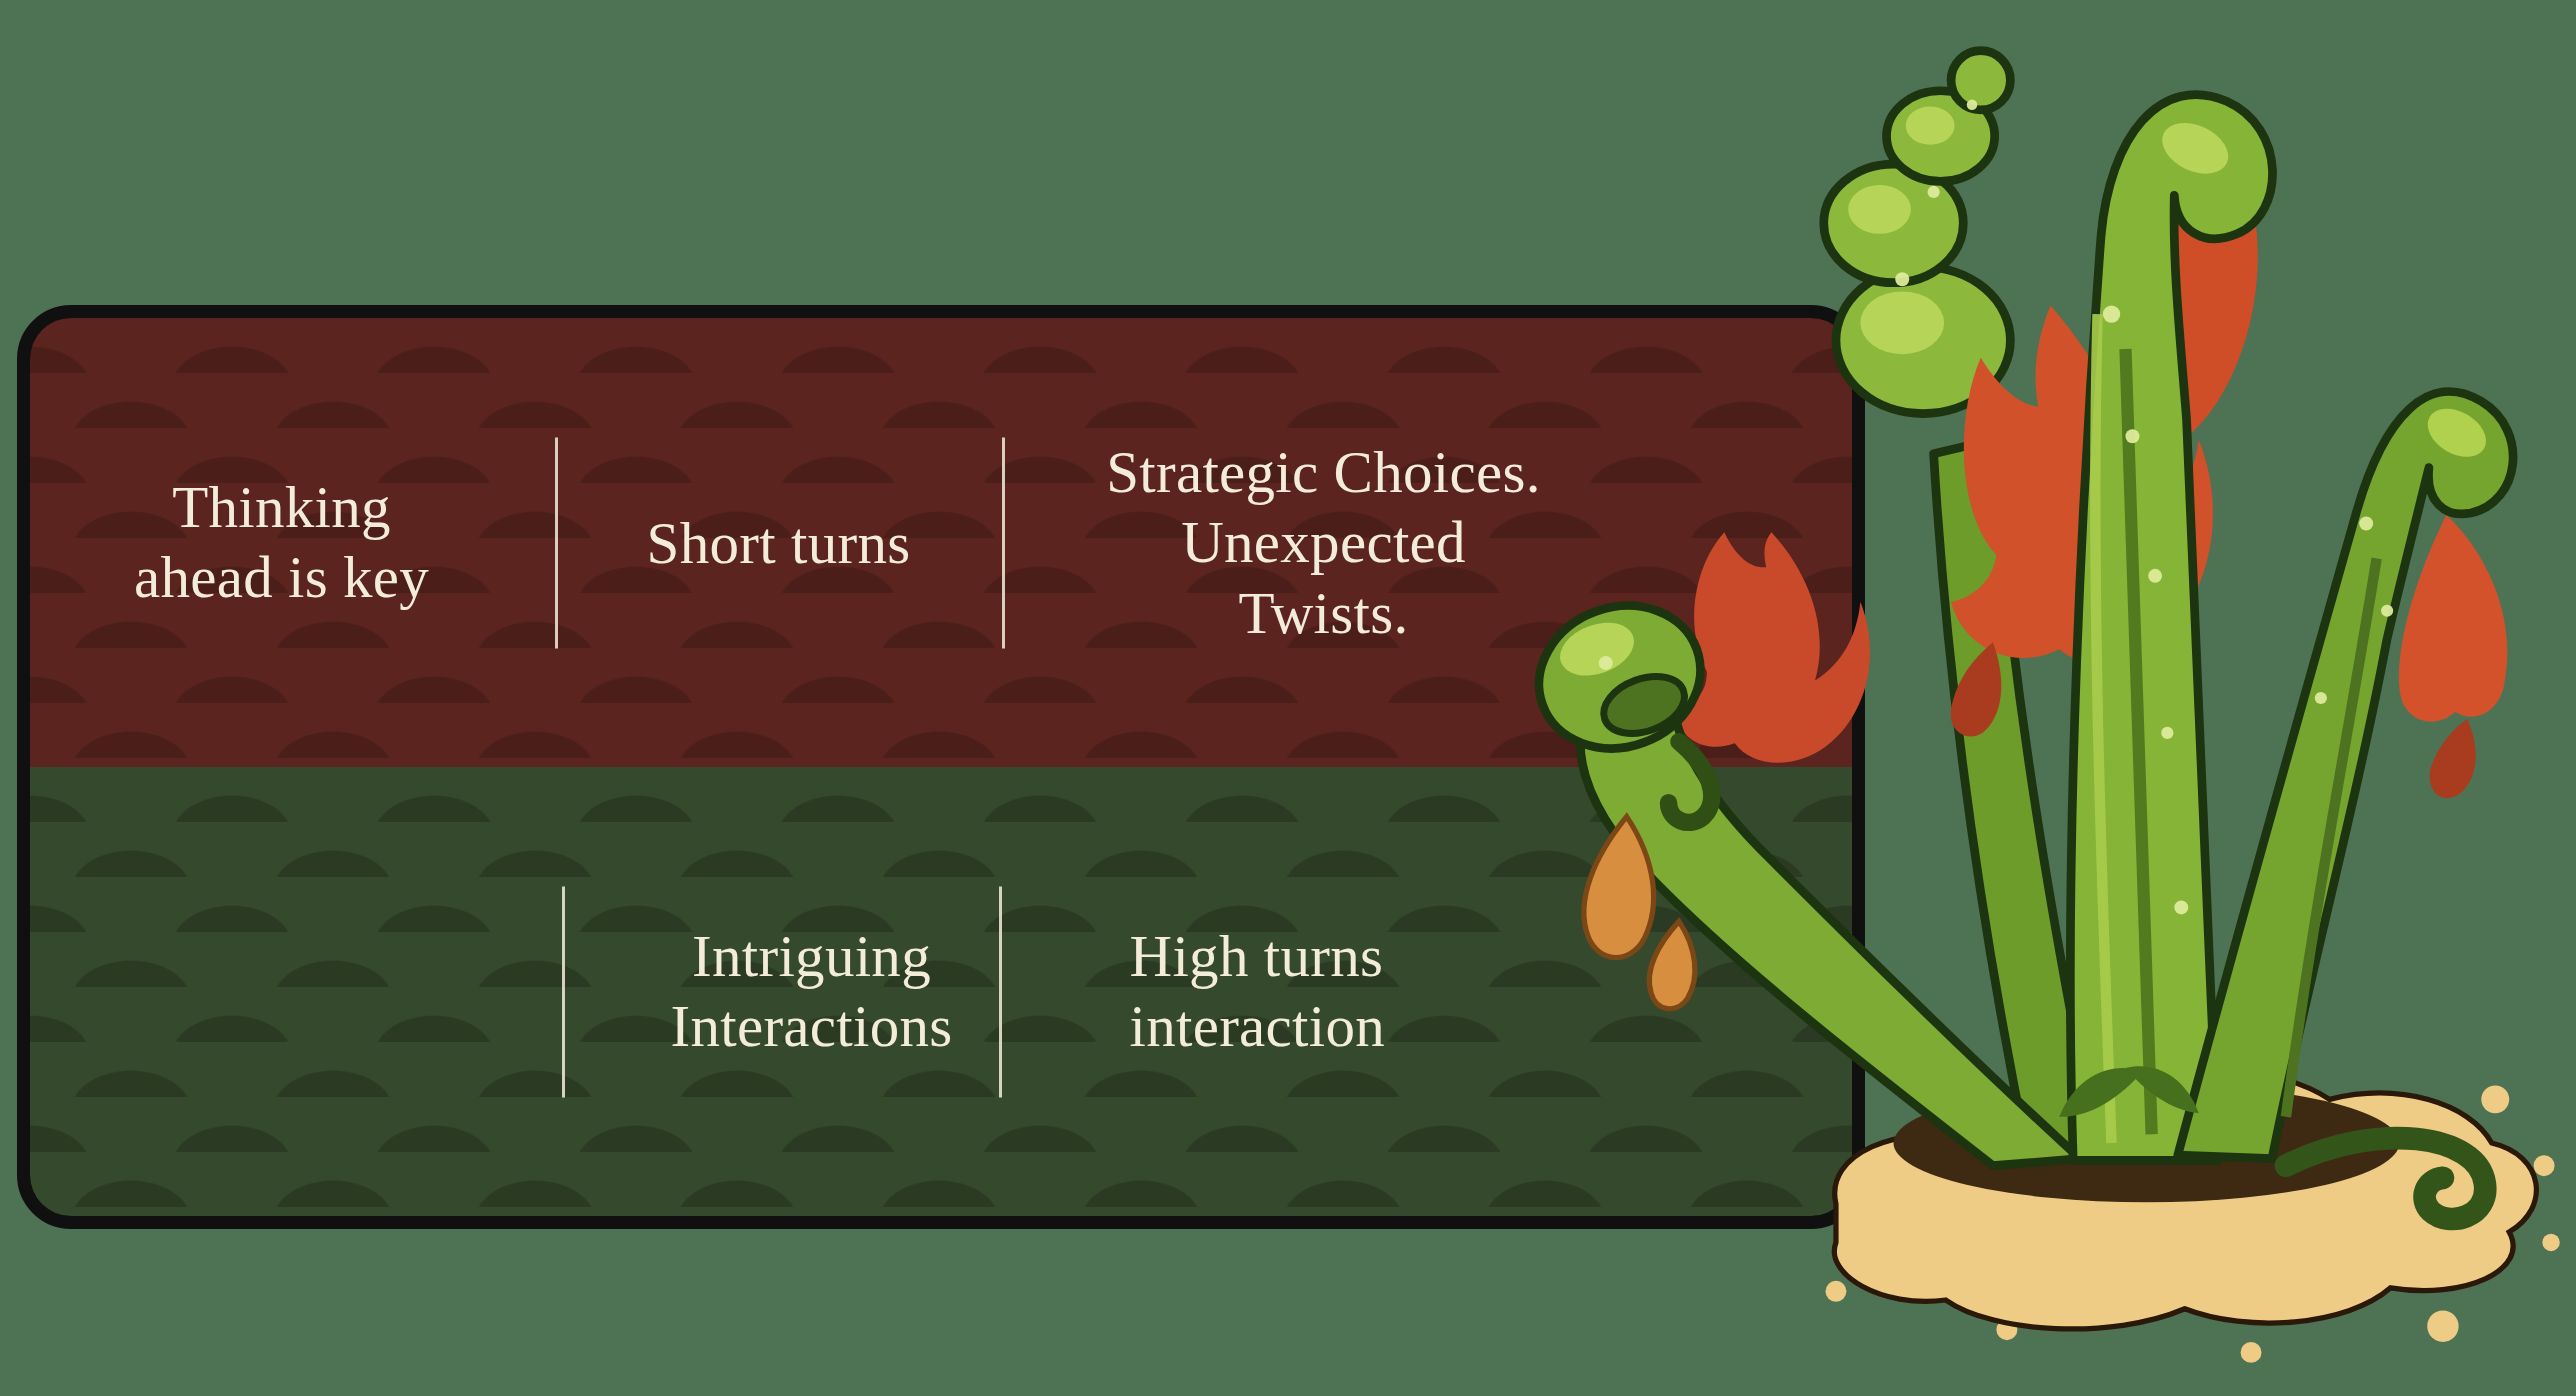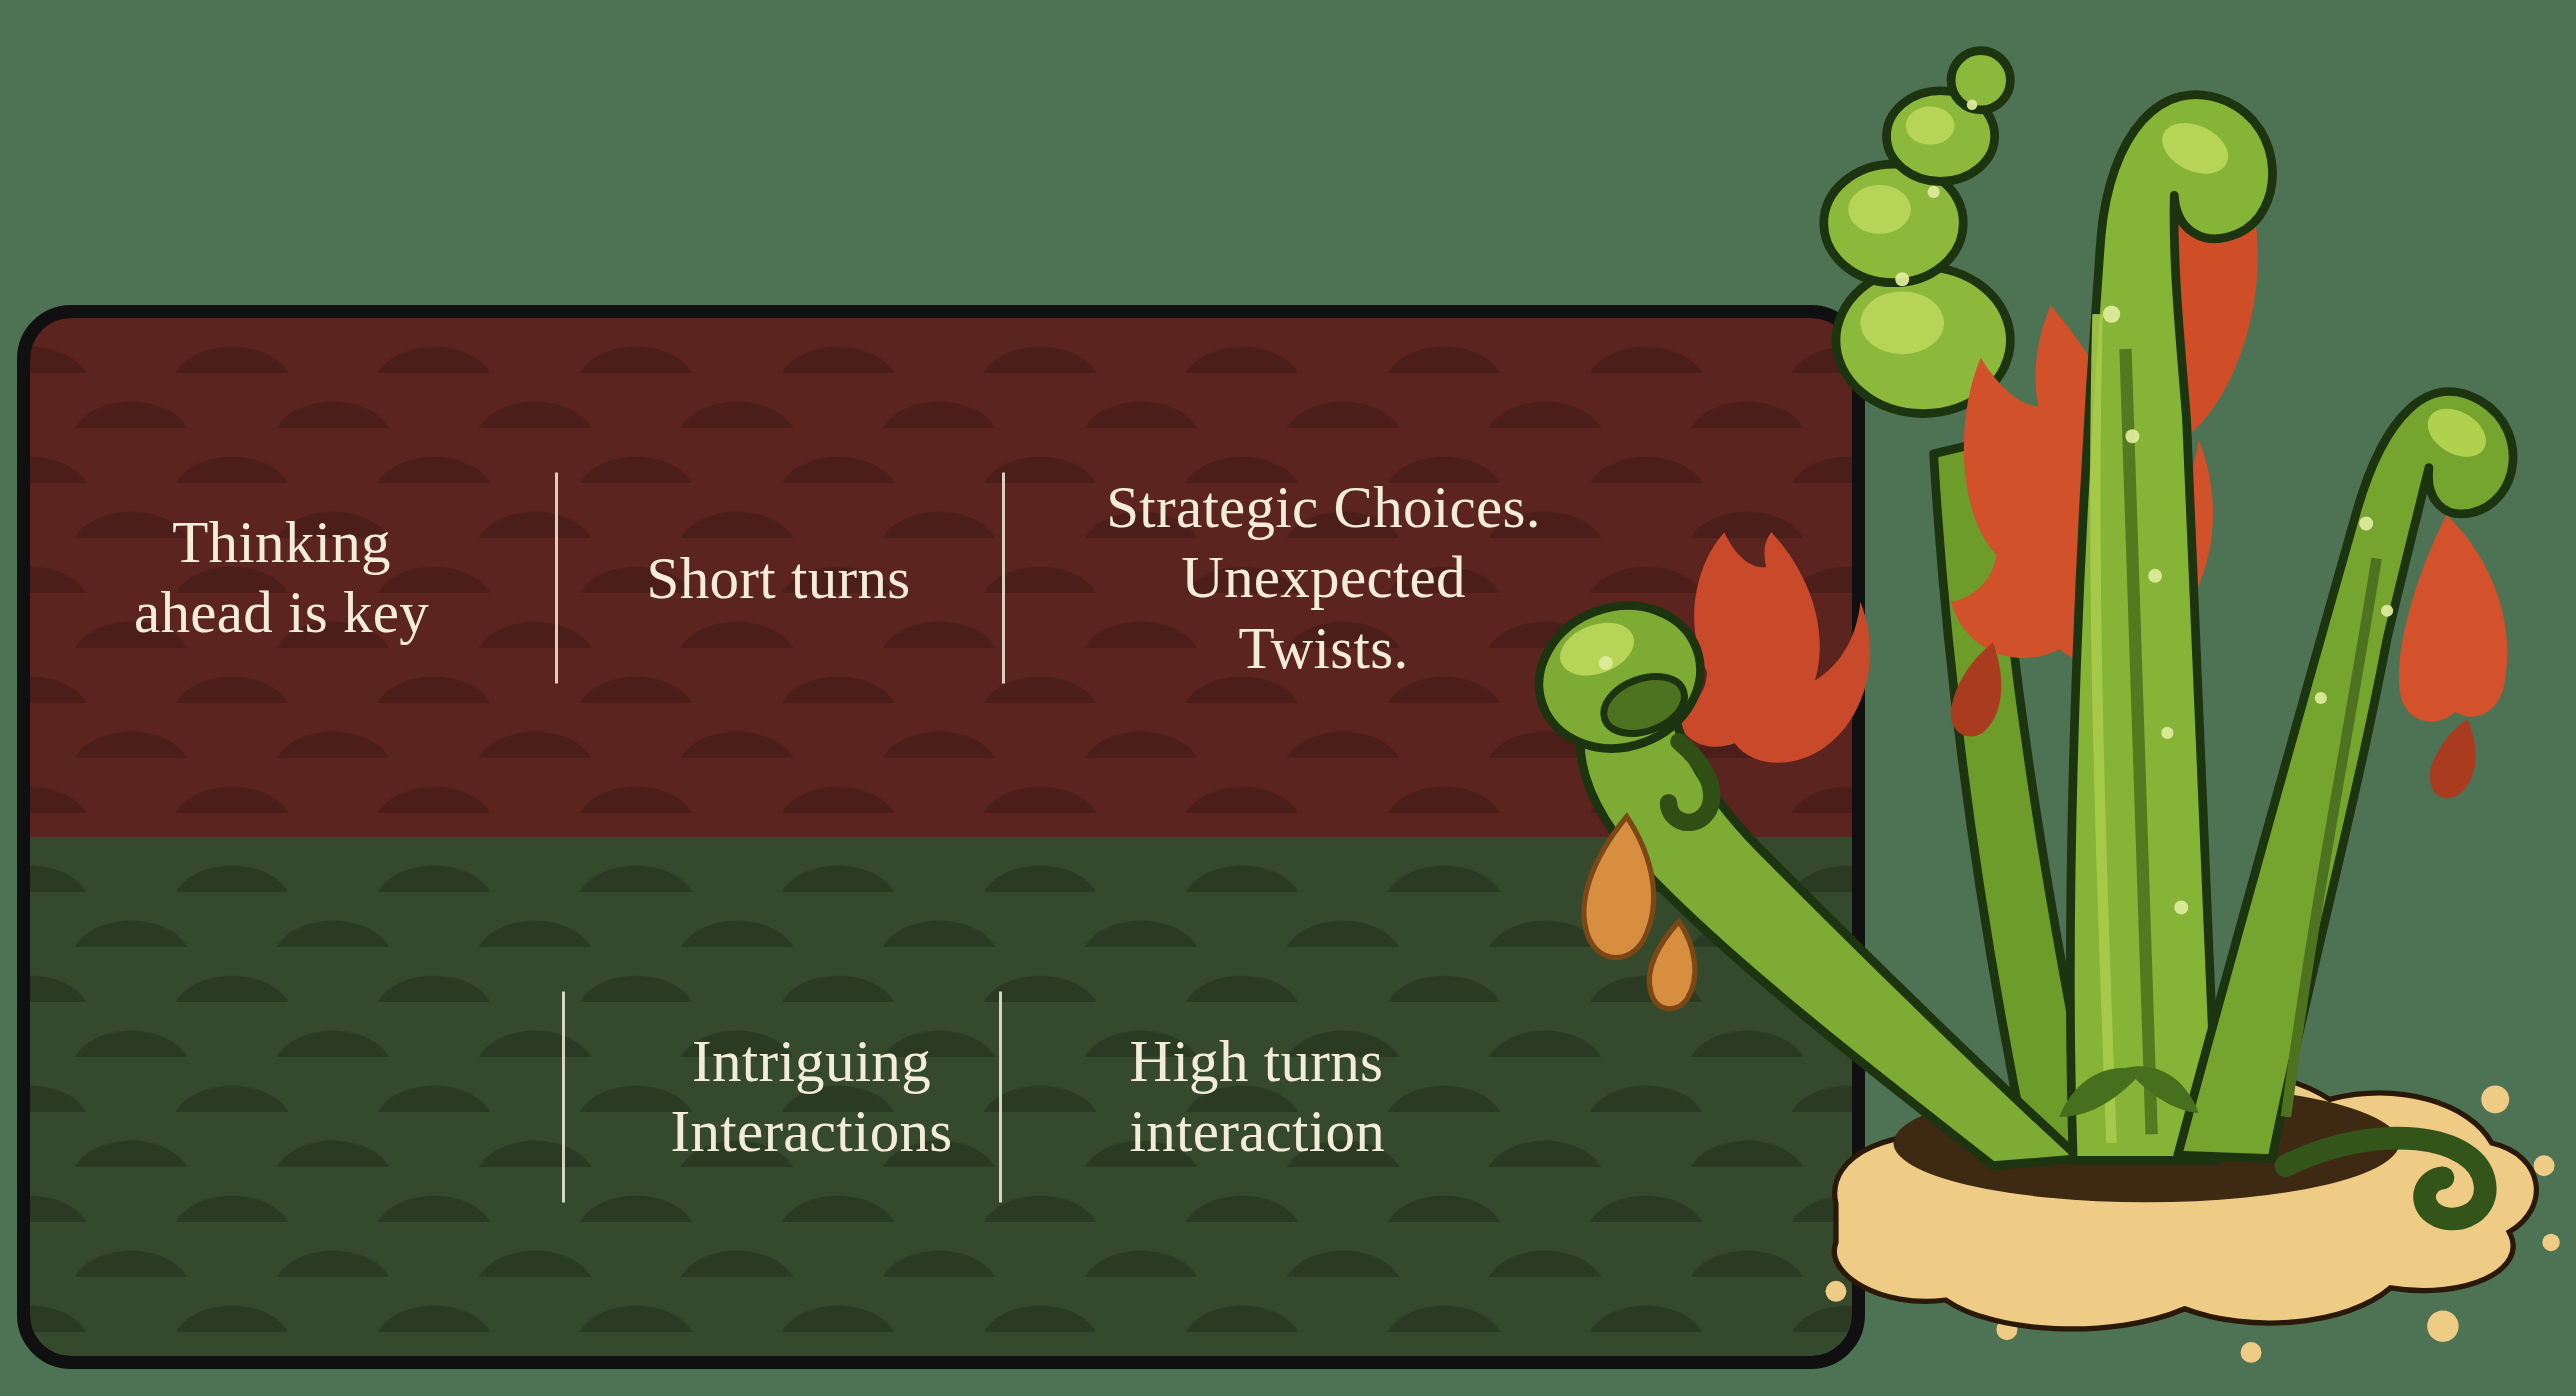--- a/index.html
+++ b/index.html
@@ -5,21 +5,21 @@
   html,body{margin:0;padding:0;}
   body{
     width:2576px;height:1396px;position:relative;overflow:hidden;
     background:var(--bg,#4e7354);
     font-family:"Liberation Serif","DejaVu Serif",serif;
   }
   .stage{position:absolute;inset:0;}
 
   
   .panel{
-    position:absolute;left:16.5px;top:305px;width:1848px;height:1064px;
+    position:absolute;left:16.5px;top:305px;width:1848px;height:924px;
     box-sizing:border-box;border:13.5px solid var(--panel-border,#101010);
     border-radius:54px;overflow:hidden;background:#000;
   }
   .band{position:relative;width:100%;height:50%;}
   .band-red{
     background-color:var(--band-red,#5b241e);
     background-image:
       radial-gradient(101px 67px at 50% 112%, rgba(0,0,0,.17) 0 58%, transparent 60%),
       radial-gradient(101px 67px at 50% 112%, rgba(0,0,0,.17) 0 58%, transparent 60%);
     background-size:202px 110px,202px 110px;

